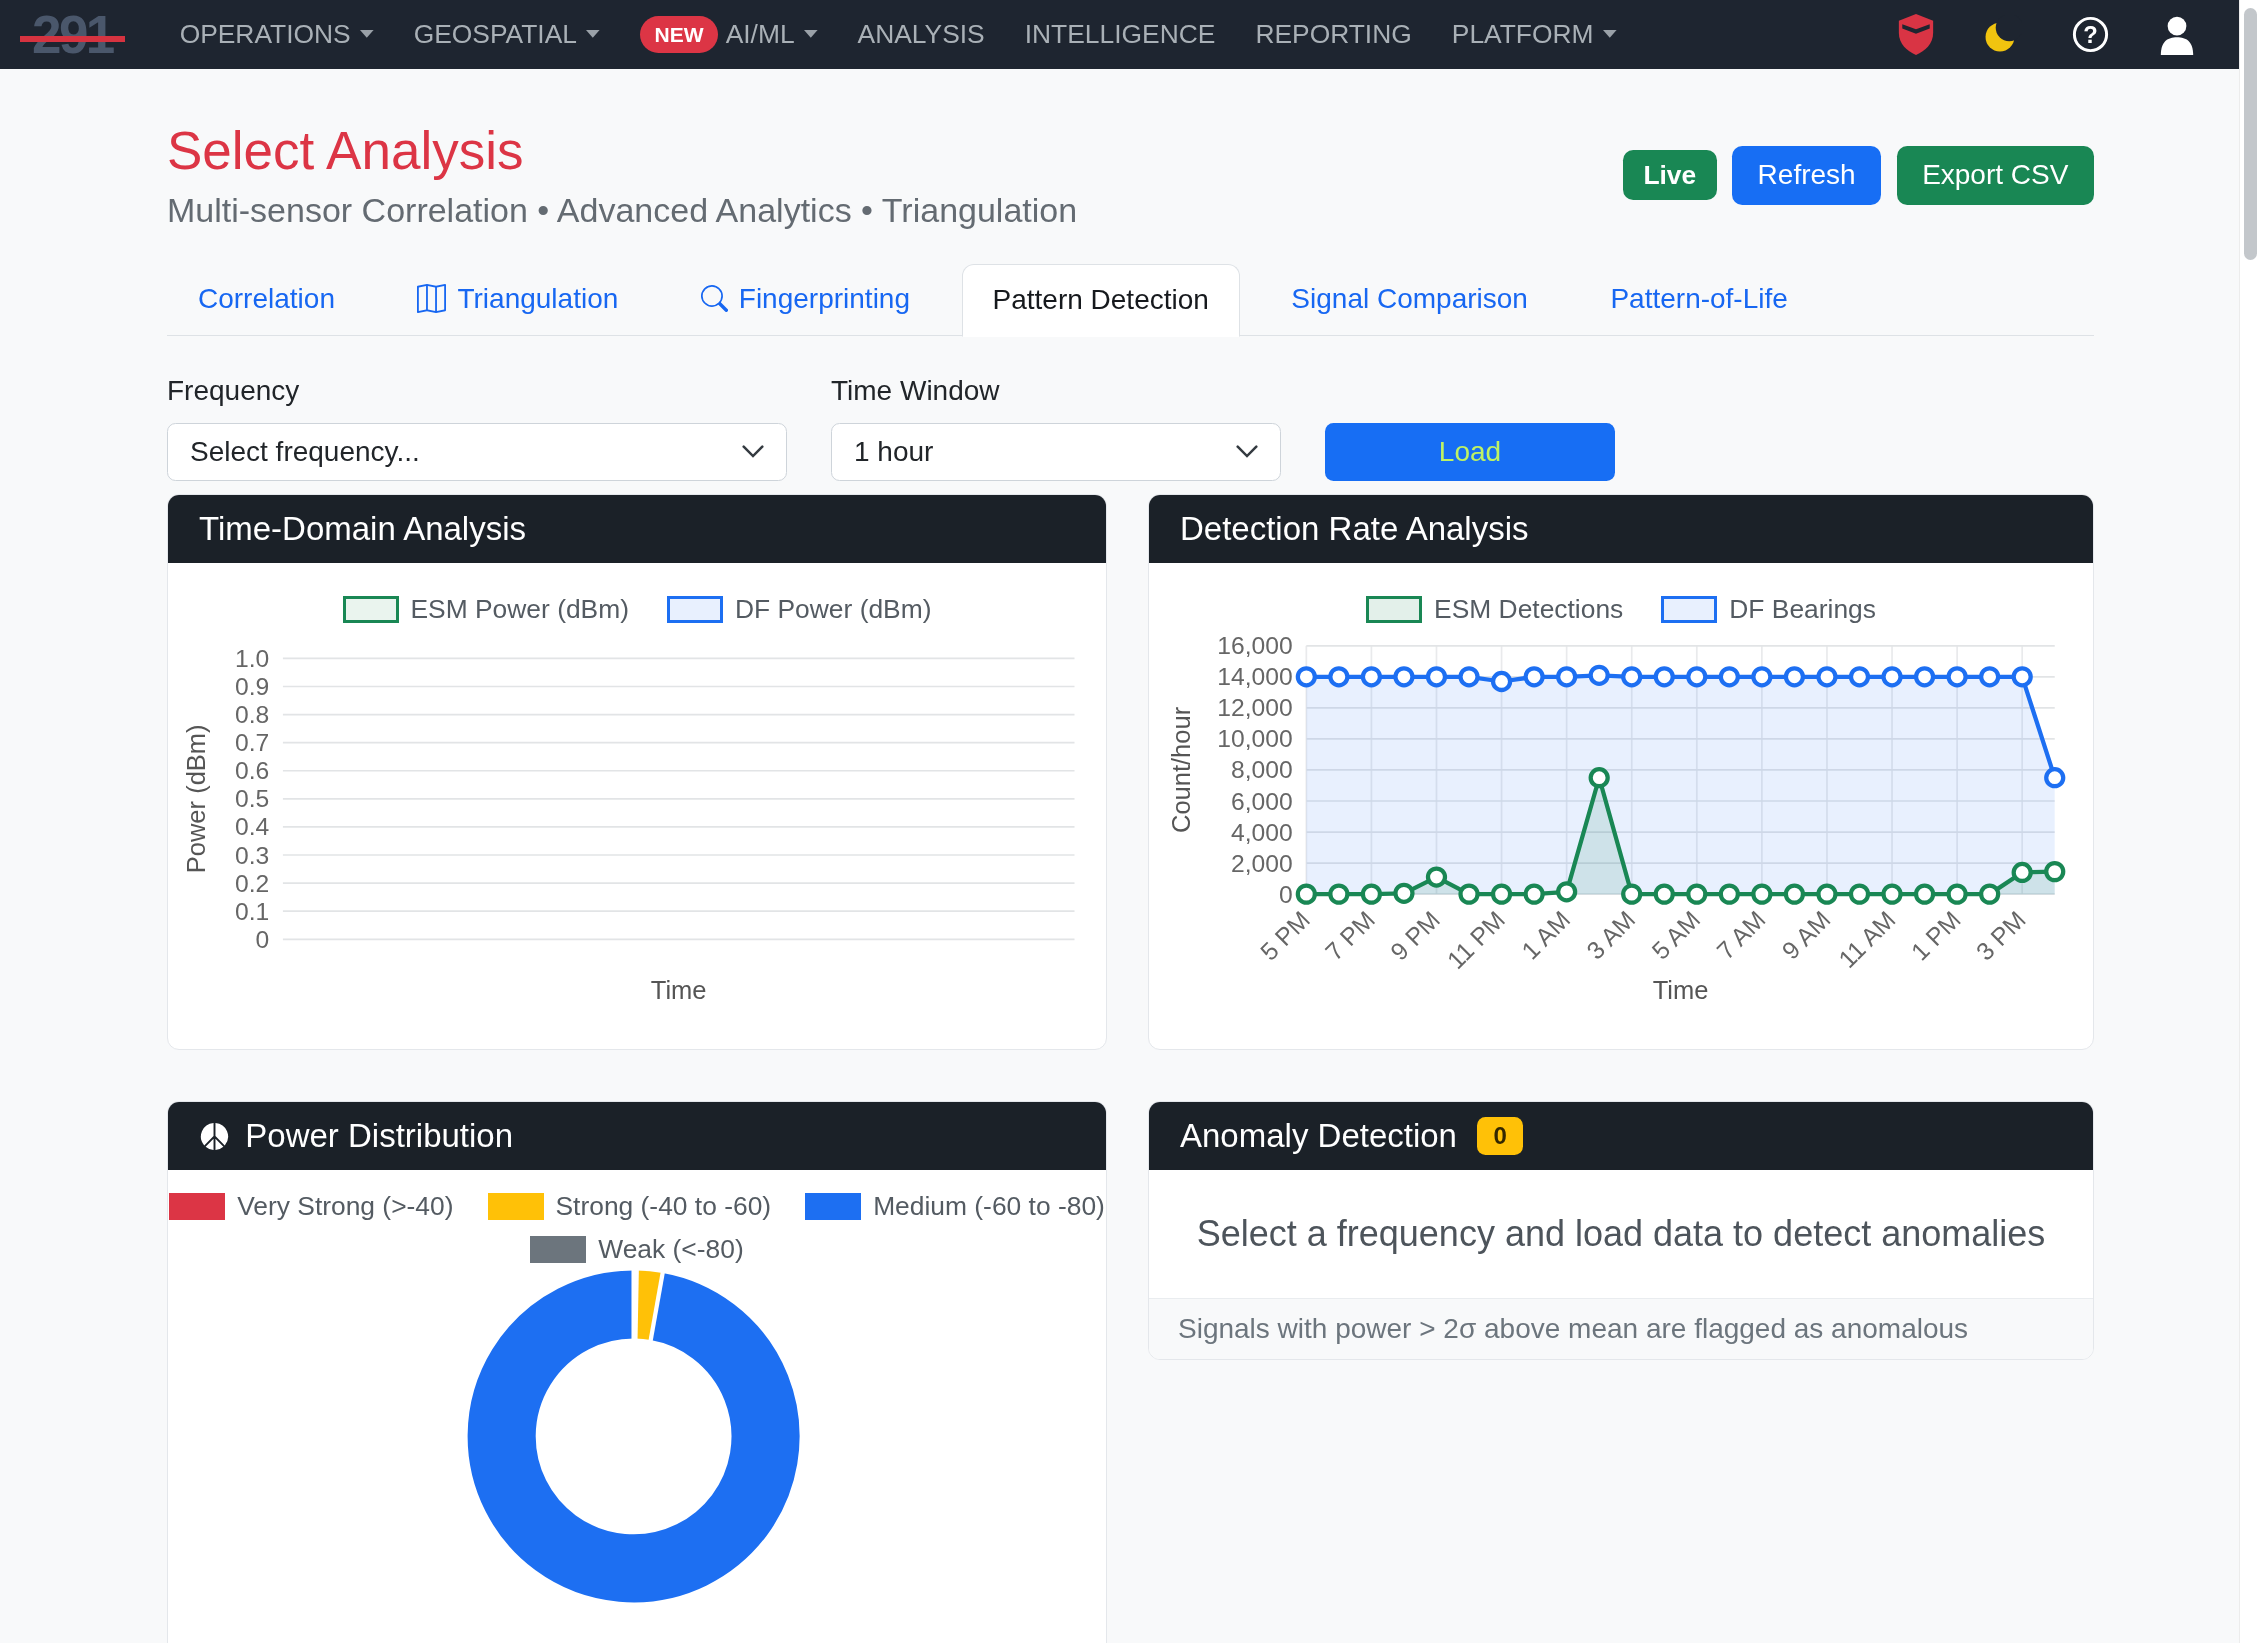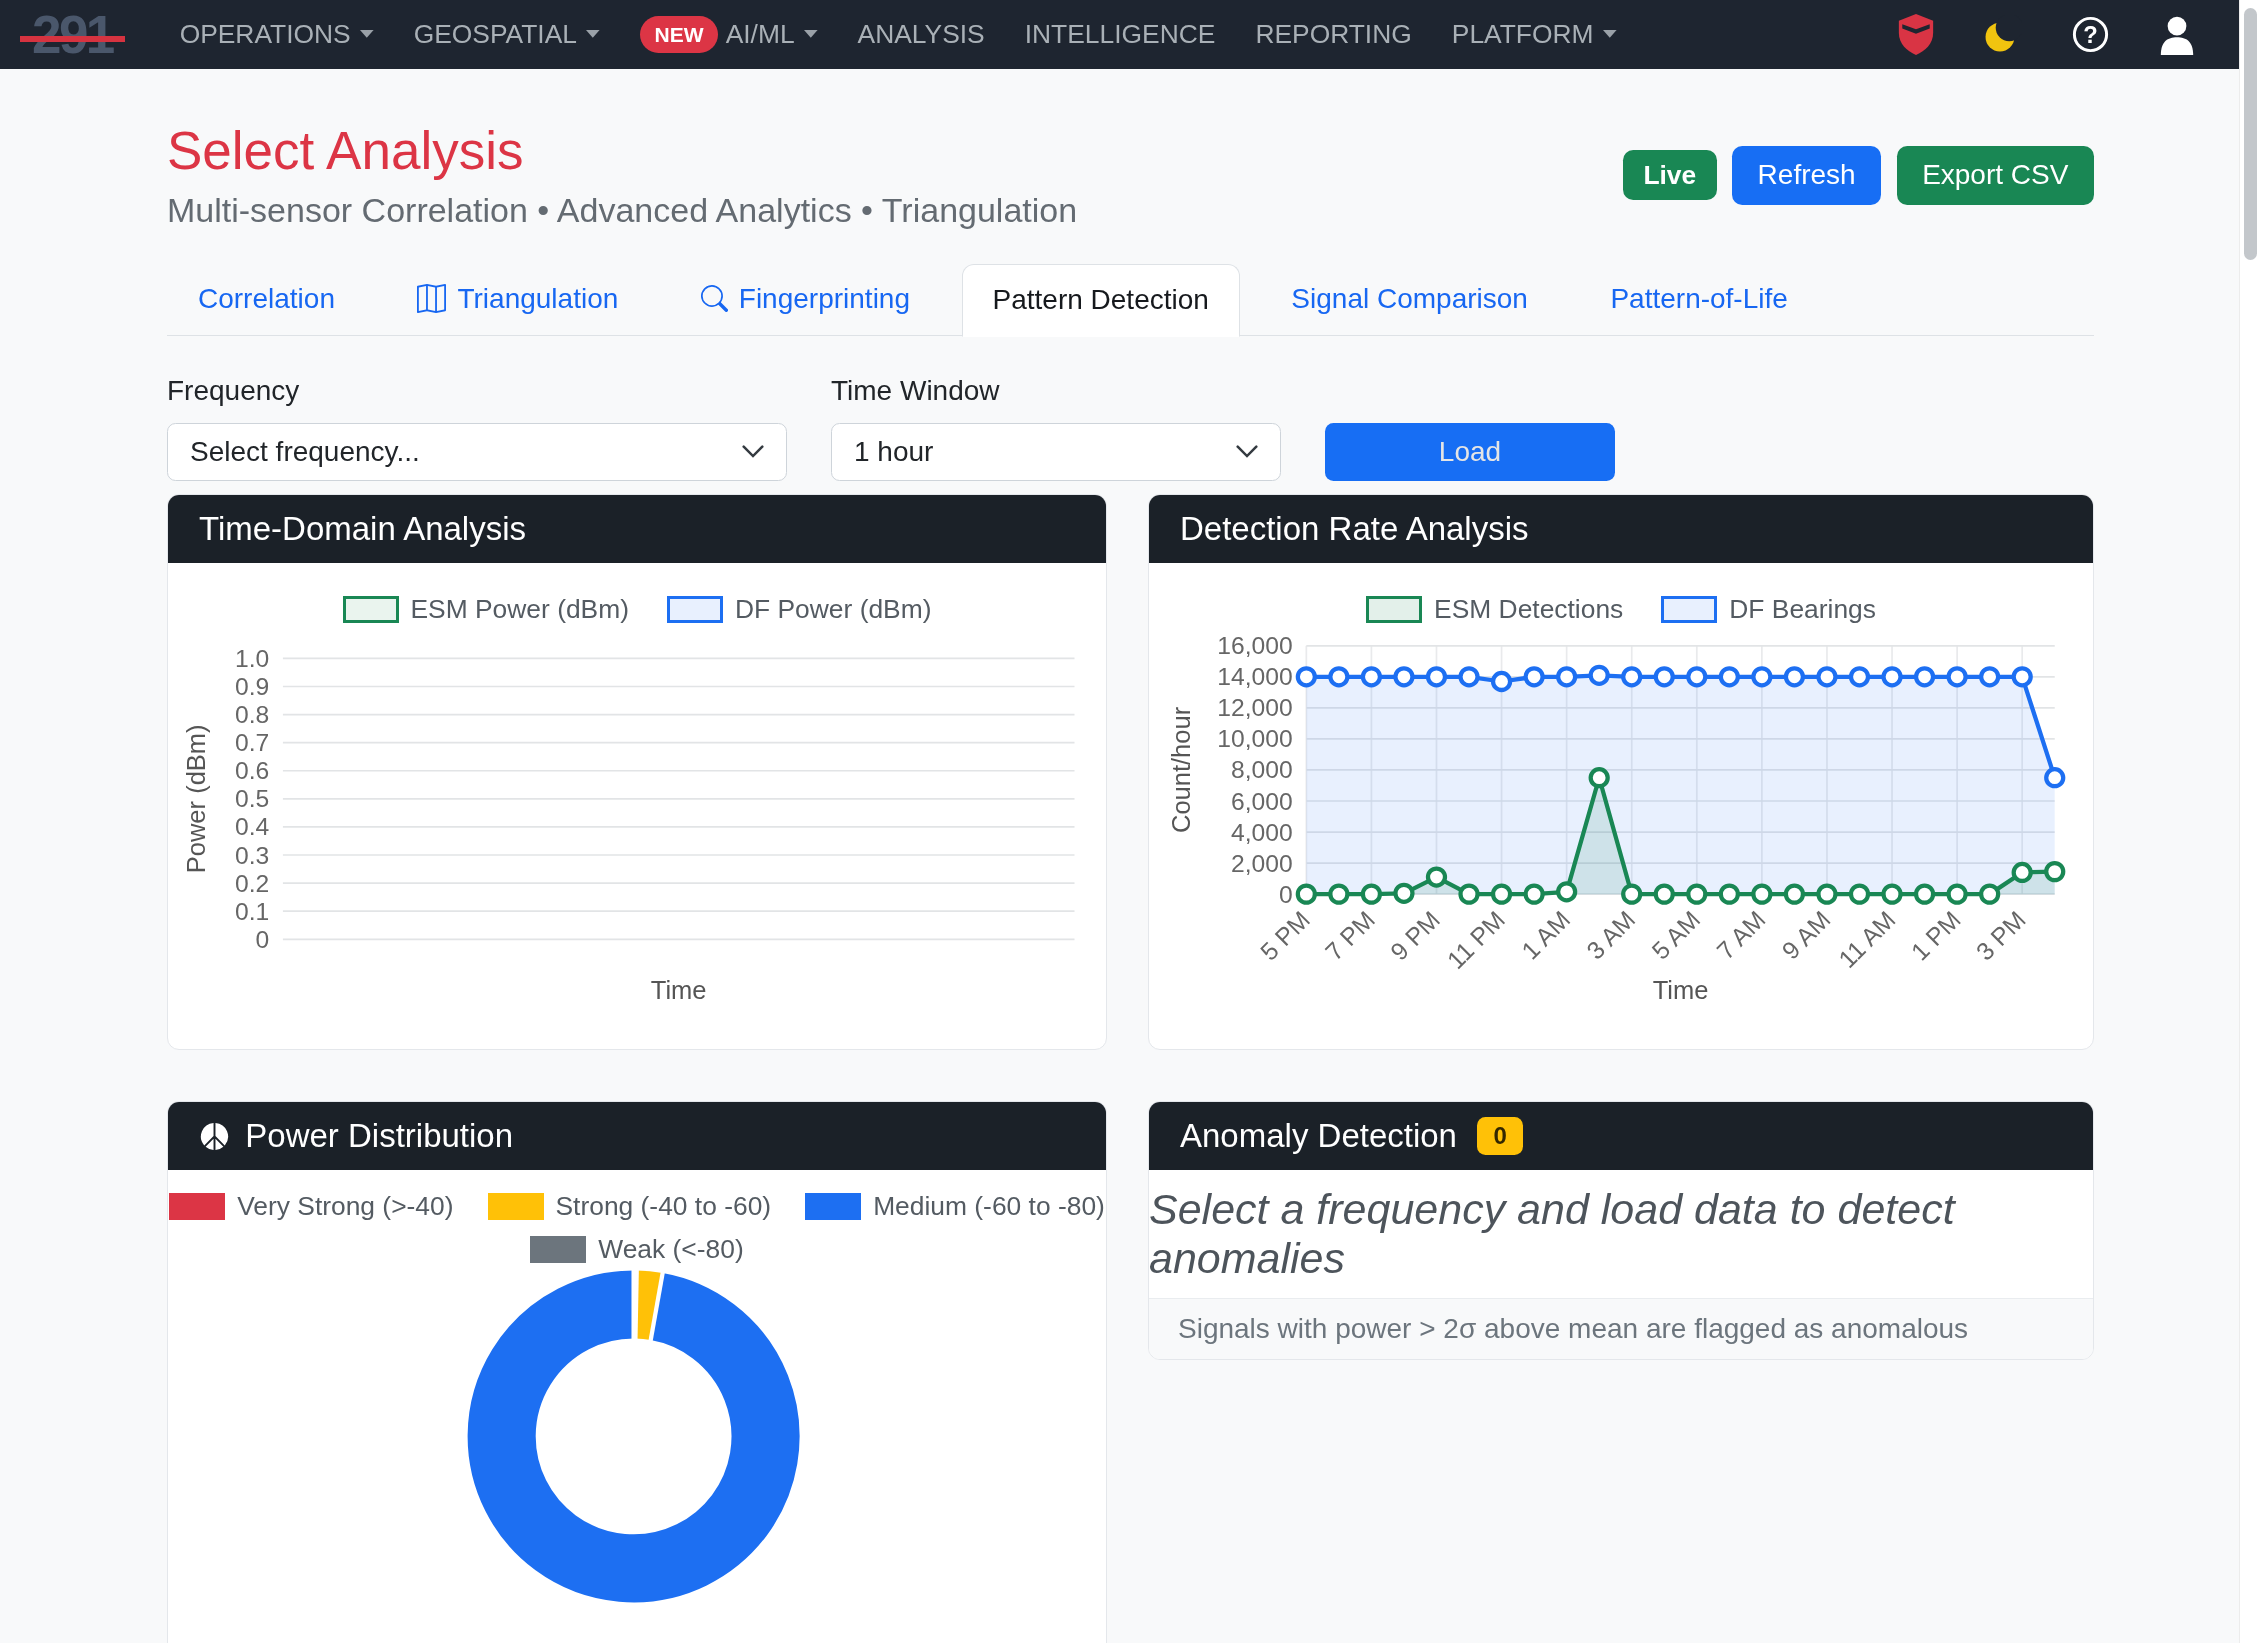--- a/index.html
+++ b/index.html
@@ -39,41 +39,41 @@
     border-bottom-color:#fff; margin-bottom:-1.7px; border-radius:12px 12px 0 0; }
 
   
   .filters { display:flex; margin-top:39px; gap:44px; align-items:flex-end; }
   .filter-group { display:flex; flex-direction:column; }
   .filter-label { font-size:28px; margin-bottom:15.3px; color:#212529; }
   .select { background:#fff; border:1.7px solid #ced4da; border-radius:8.5px; height:58px;
     display:flex; align-items:center; justify-content:space-between; padding:0 22px;
     font-size:28px; cursor:pointer; }
   .select-freq { width:620px; } .select-tw { width:450px; }
-  .load-btn { width:290px; height:58px; background:#176ef4; color:#e5e5e5; font-size:28px;
+  .load-btn { width:290px; height:58px; background:#176ef4; color:#bef264; font-size:28px;
     border:none; border-radius:8.5px; cursor:pointer; font-family:inherit; }
 
   
   .grid { display:grid; grid-template-columns:940px 946px; column-gap:41px; row-gap:51px; margin-top:13.6px; }
   .card { background:#fff; border:1.7px solid #e4e7eb; border-radius:12px; overflow:hidden; }
   .card-header { background:#1b2128; color:#fff; height:68px; display:flex; align-items:center;
     padding:0 31px; font-size:33px; font-weight:500; gap:15.3px; }
   .count-badge { background:#ffc107; color:#332701; font-size:24px; font-weight:700;
     padding:5.1px 16px; border-radius:8.5px; margin-left:5.1px; }
   .chart-legend { display:flex; justify-content:center; align-items:center; gap:38px;
     padding-top:25.6px; height:67px; }
   .chart-legend.two-row { flex-direction:column; gap:12px; height:94px; padding-top:22px; }
   .legend-row { display:flex; justify-content:center; align-items:center; gap:34px; }
   .lg-item { display:flex; align-items:center; gap:12px; cursor:pointer; }
   .lg-box { width:56px; height:27px; display:inline-block; }
   .lg-label { font-size:26.4px; color:#545b62; }
   svg text { font-family:"Liberation Sans", sans-serif; }
 
   .anomaly-body { height:128px; display:flex; align-items:center; justify-content:center; }
-  .anomaly-msg { font-size:43px; color:#4d545b;font-style:italic; }
+  .anomaly-msg { font-size:36px; color:#4d545b; }
   .anomaly-footer { border-top:1.7px solid #e9ecef; background:#f8f9fa; padding:14px 29px;
     font-size:28px; color:#6c757d; }
 
   
   .scroll-track { position:fixed; top:0; right:0; width:22px; height:100%; background:#ffffff;
     border-left:0.9px solid #ececec; z-index:50; }
   .scroll-thumb { position:absolute; top:7.7px; left:4.3px; width:12.8px; height:252px;
     background:#c3c7cb; border-radius:6.8px; cursor:pointer; }
 </style>
 </head>

